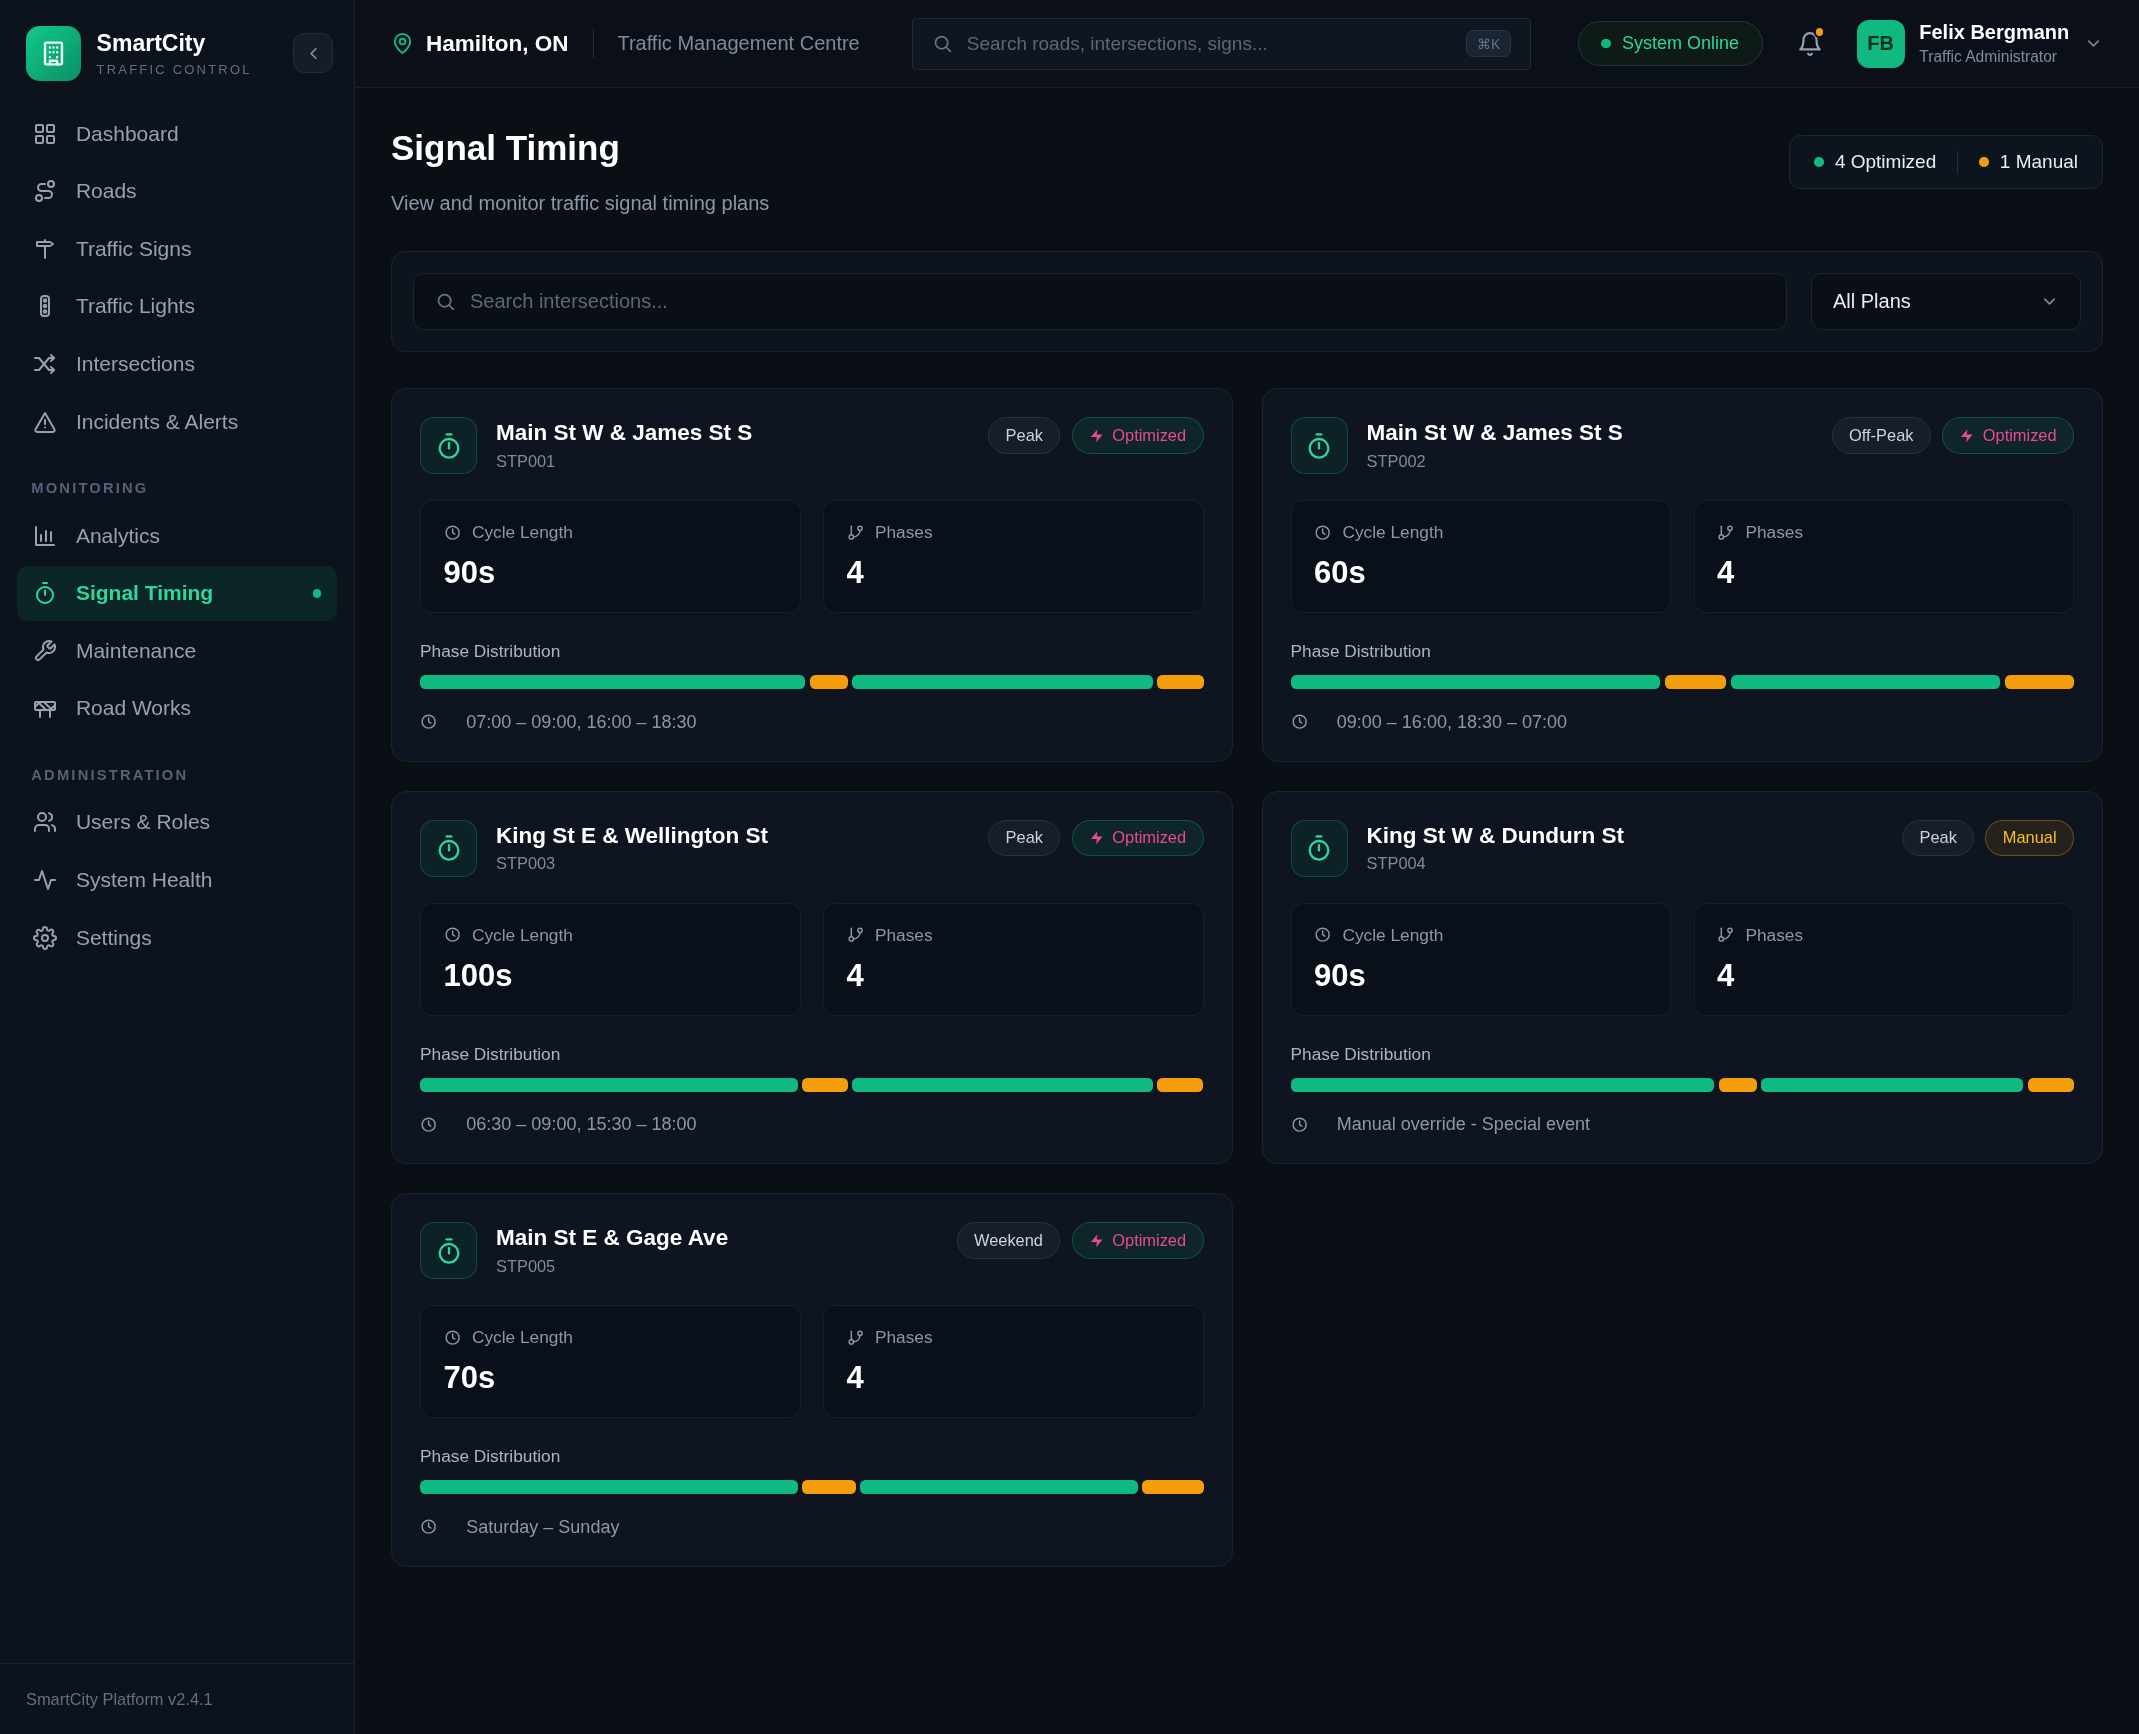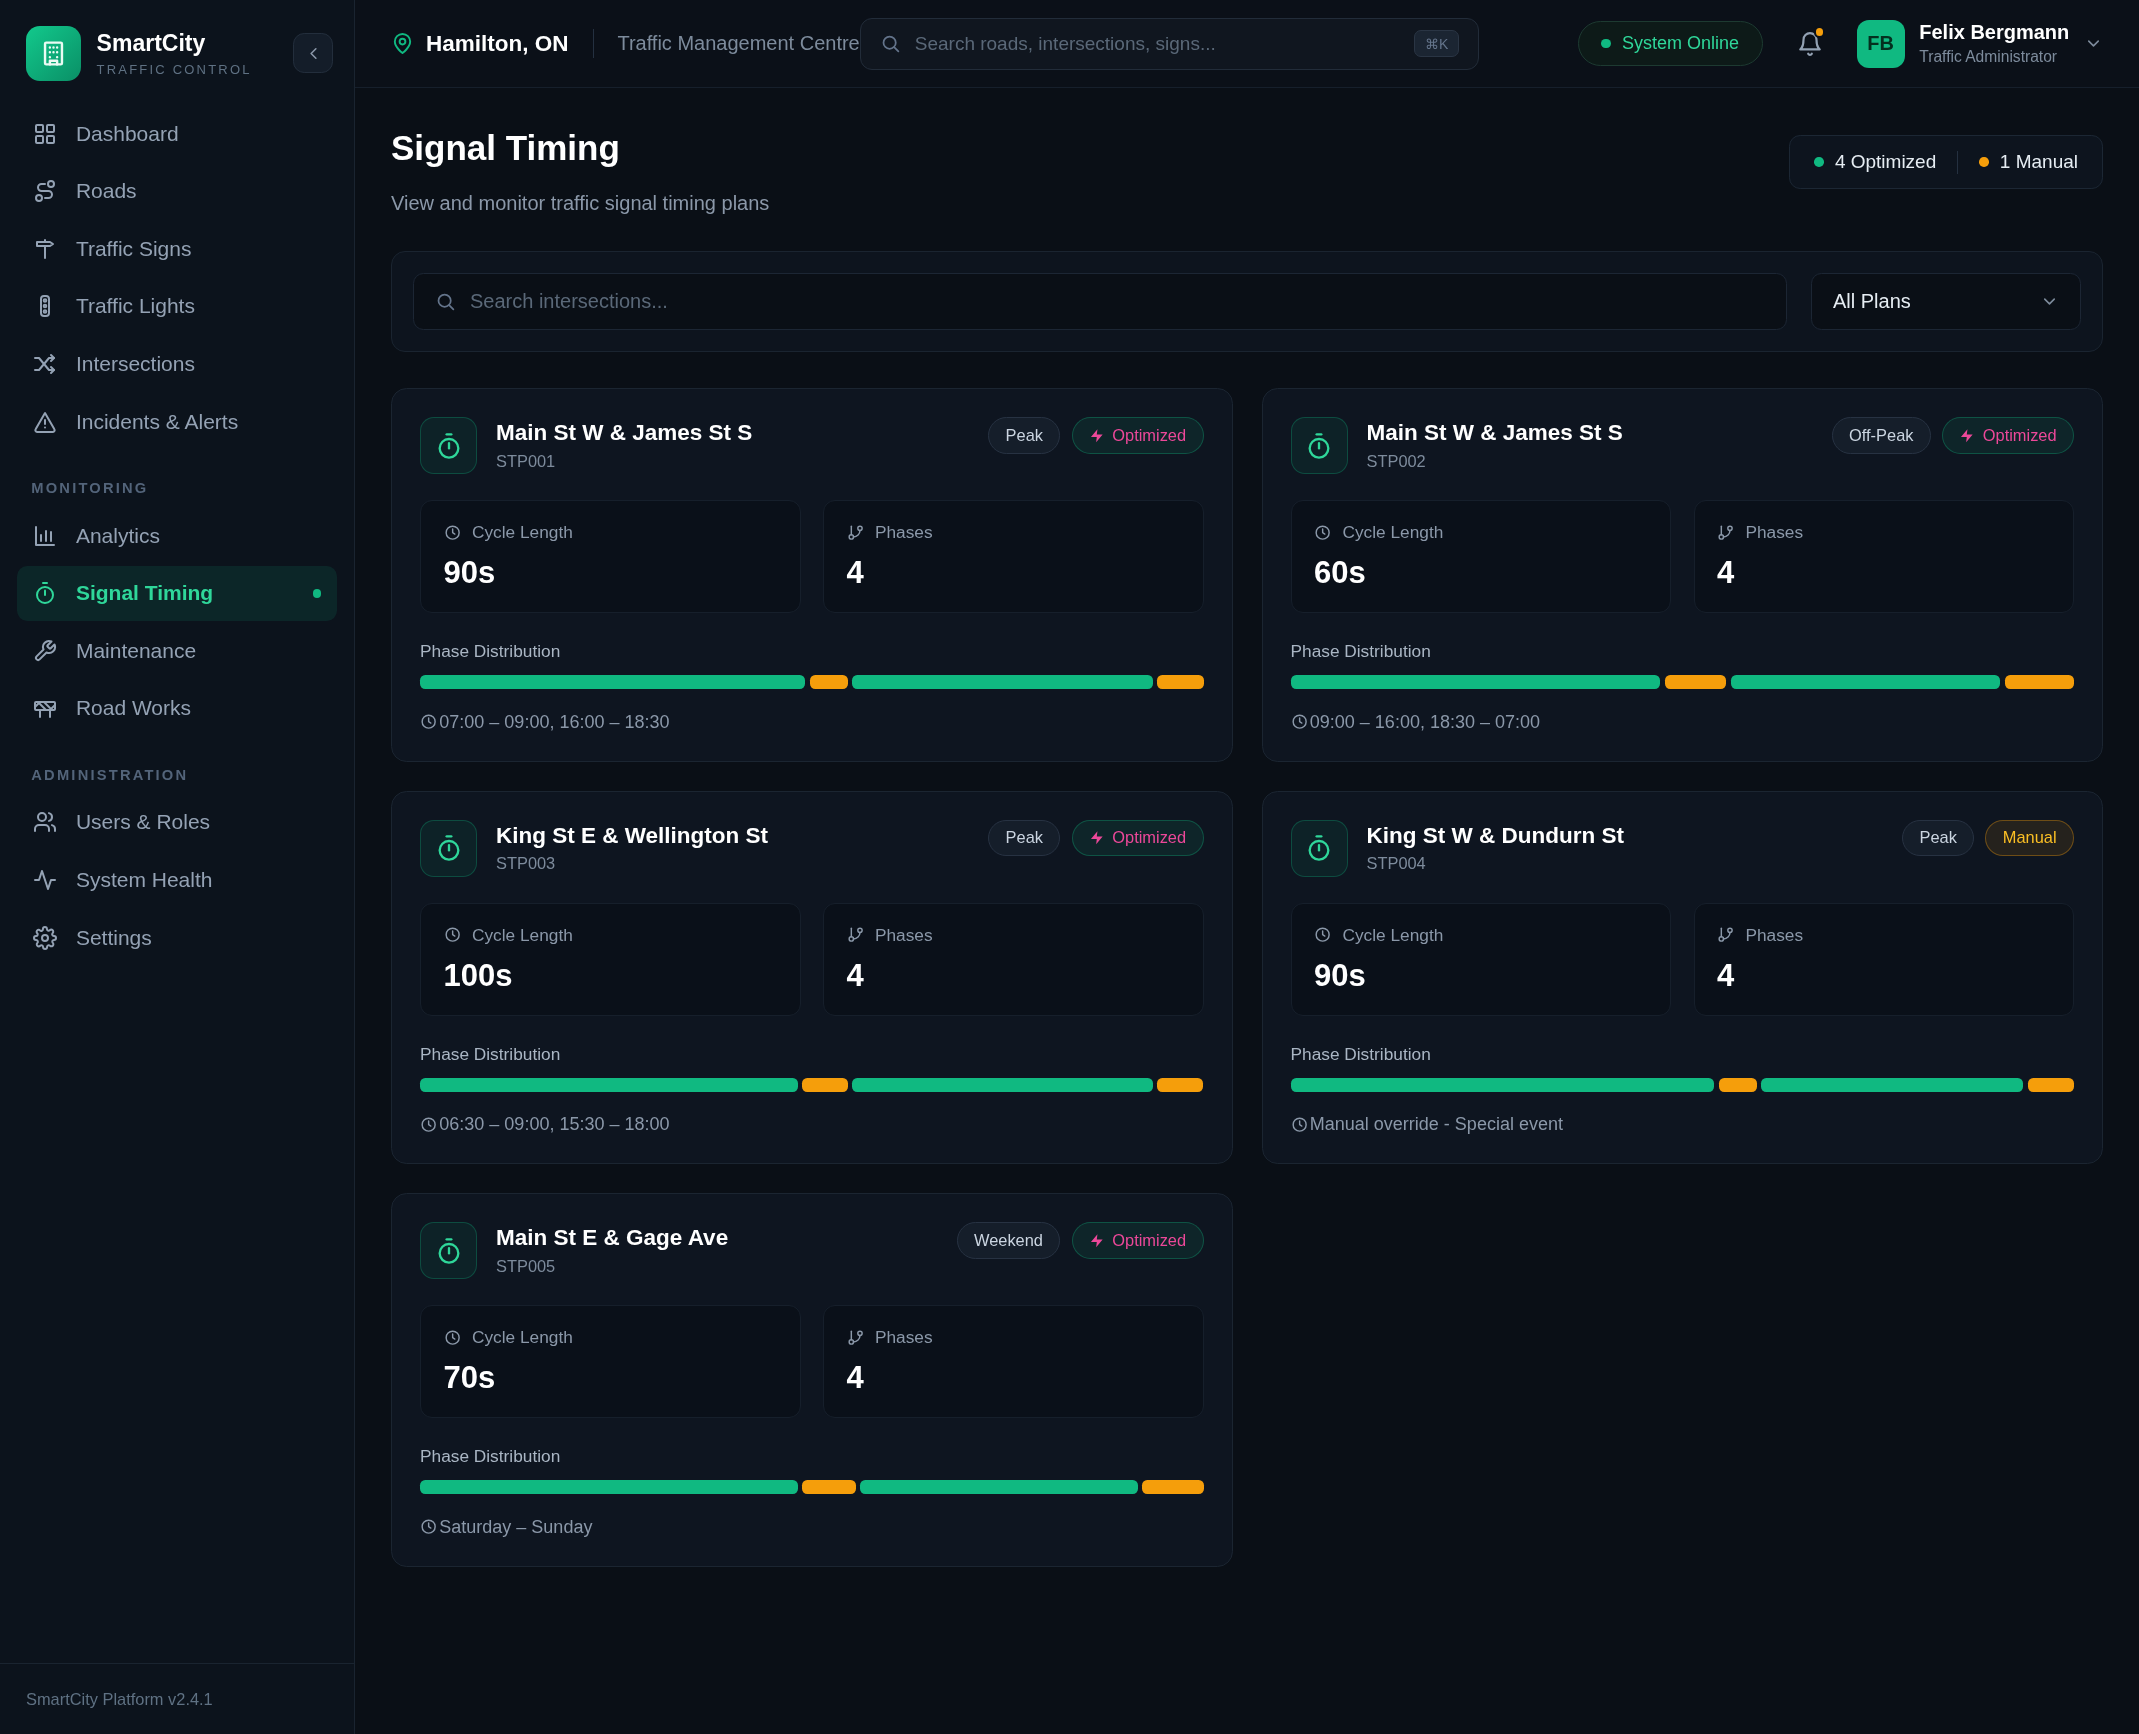--- a/index.html
+++ b/index.html
@@ -28,21 +28,21 @@
 
   
   .main{flex:1;display:flex;flex-direction:column;min-width:0}
   .topbar{height:88px;min-height:88px;display:flex;align-items:center;padding:0 36px;border-bottom:0.9px solid #161f2b;background:#0b1018}
   .loc{display:flex;align-items:center}
   .loc .icw{color:#10b981}
   .loc .ic{width:23px;height:23px}
   .loc-city{font-size:22.5px;font-weight:bold;color:#fff;margin-left:12px}
   .loc-div{width:0.9px;height:29px;background:#243040;margin:0 24px}
   .loc-sub{font-size:20px;color:#7d8b9c}
-  .topbar-search{width:619px;height:52px;background:#10161f;border:0.9px solid #222c39;border-radius:12px;display:flex;align-items:center;gap:14px;padding:0 19px;}
+  .topbar-search{width:619px;height:52px;background:#10161f;border:0.9px solid #222c39;border-radius:4px;display:flex;align-items:center;gap:14px;padding:0 19px;margin-left:52px}
   .topbar-search .icw{color:#64748b}
   .topbar-search .ic{width:21px;height:21px}
   .topbar-search input{flex:1;background:transparent;border:none;outline:none;color:#cbd5e1;font-size:19px;font-family:inherit;min-width:0}
   .topbar-search input::placeholder{color:#5a6878}
   .kbd{background:#1b2532;border:0.9px solid #2a3544;border-radius:7px;color:#64748b;font-size:14px;padding:4.3px 9.5px}
   .topbar-right{margin-left:auto;display:flex;align-items:center;gap:29px}
   .status-pill{display:flex;align-items:center;gap:11.2px;padding:11.2px 22.5px;border-radius:864px;border:0.9px solid #1d3a31;background:#0d1a18;color:#2fd79a;font-size:18px;cursor:default}
   .dot{width:9.5px;height:9.5px;border-radius:50%;flex:none}
   .bell{position:relative;background:none;border:none;color:#93a1b3;cursor:pointer;width:36px;height:36px;display:flex;align-items:center;justify-content:center}
   .bell .ic{width:26px;height:26px}
@@ -88,21 +88,21 @@
   .badge.optimized{background:rgba(16,185,129,.1);border:0.9px solid rgba(16,185,129,.32);color:#ec4899}
   .badge.manual{background:rgba(245,158,11,.1);border:0.9px solid rgba(245,158,11,.35);color:#fbbf24}
   .stats{display:grid;grid-template-columns:1fr 1fr;gap:22.5px;margin-top:26px}
   .stat{background:#0a1019;border:0.9px solid #161f2b;border-radius:12px;padding:21px 22.5px}
   .stat-head{display:flex;align-items:center;gap:11.2px;color:#8b98a9;font-size:17.3px}
   .stat-head .ic{width:17.3px;height:17.3px}
   .stat-value{font-size:31px;font-weight:bold;color:#fff;margin-top:12px}
   .dist-label{margin-top:28px;font-size:17.3px;color:#aab6c4}
   .dist-bar{margin-top:13px;display:flex;gap:4.3px;height:14px}
   .seg{border-radius:5.2px;height:100%}
-  .schedule{margin-top:22.5px;display:flex;align-items:center;gap:2px;color:#8b98a9;font-size:18px}
+  .schedule{margin-top:22.5px;display:flex;align-items:center;gap:29px;color:#8b98a9;font-size:18px}
   .schedule .icw{color:#8b98a9}
   .schedule .ic{width:17.3px;height:17.3px}
 </style>
 </head>
 <body>
 
 <aside class="sidebar">
   <div class="sidebar-head">
     <div class="brand">
       <div class="brand-logo">

